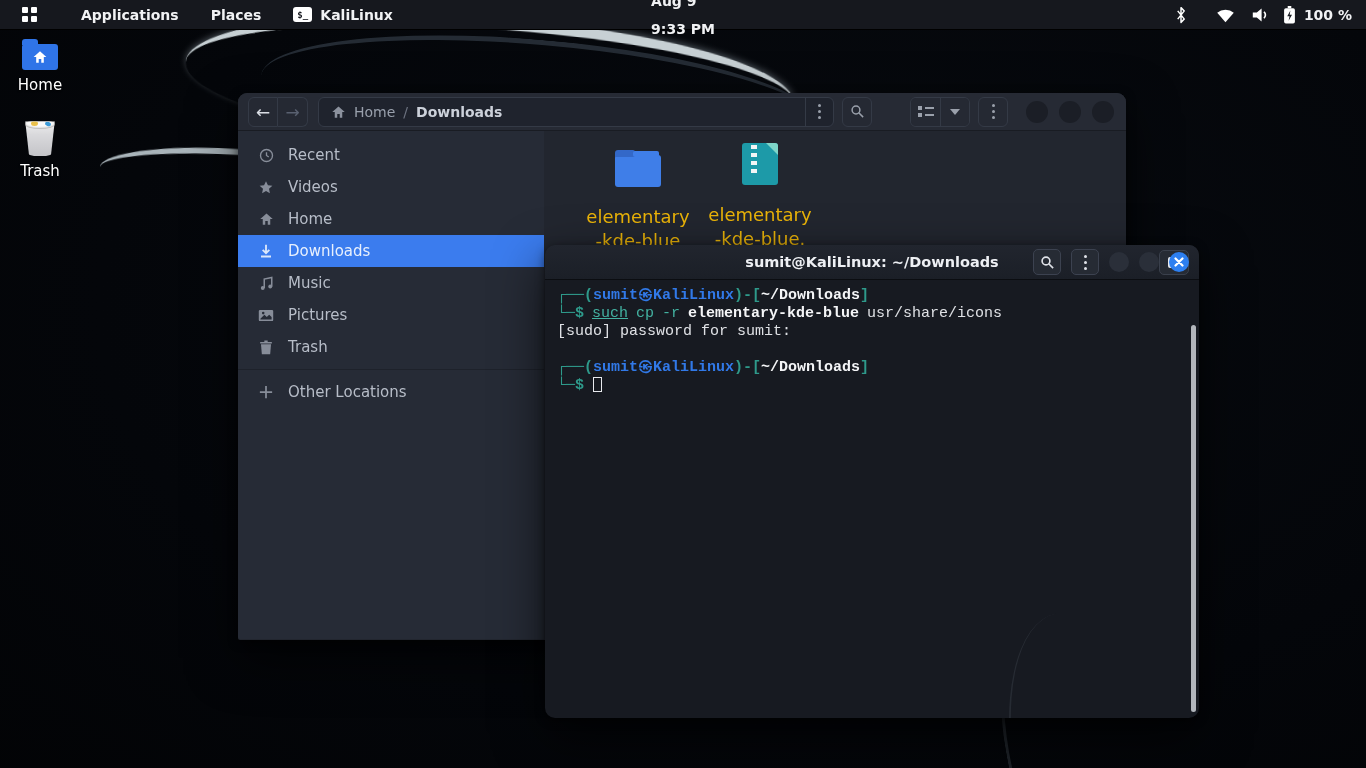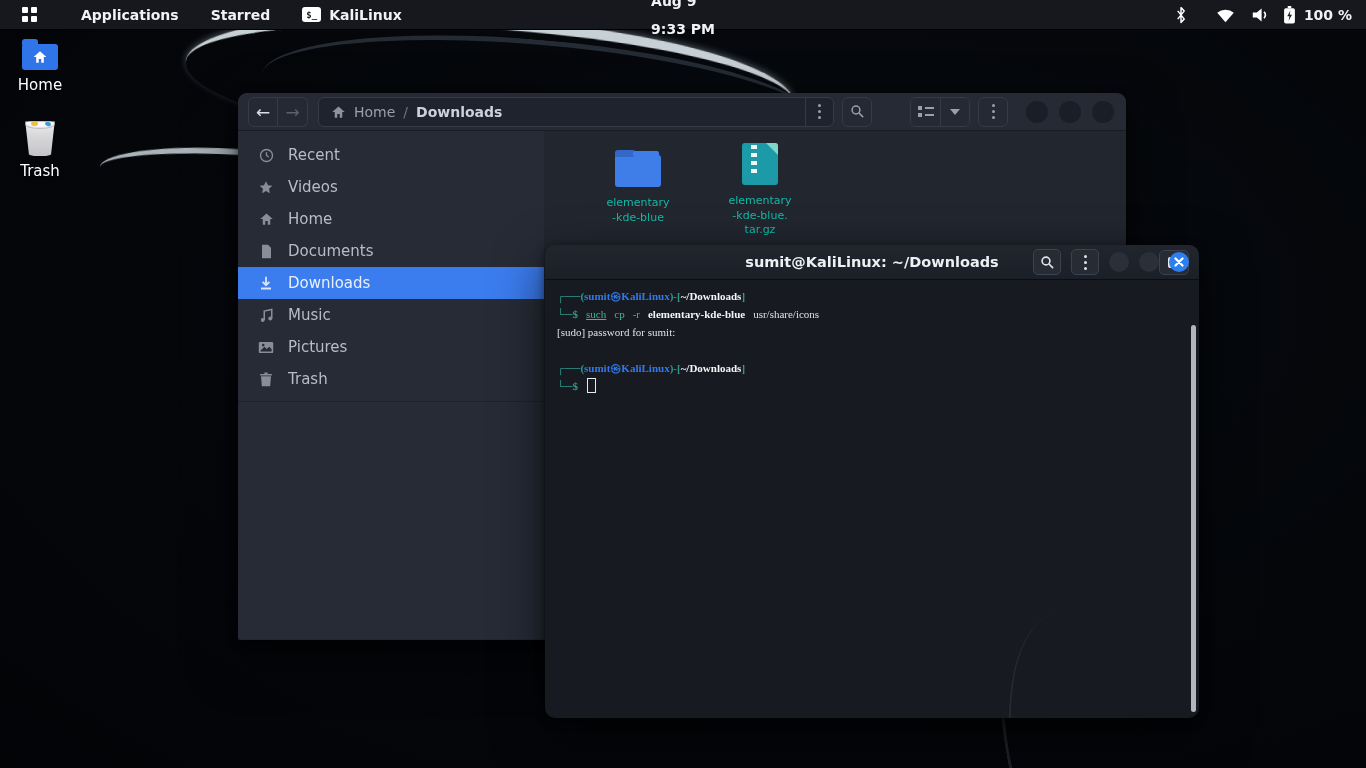--- a/index.html
+++ b/index.html
@@ -102,21 +102,21 @@
   .side-row { height:32px; display:flex; align-items:center; padding-left:20px; gap:14px; cursor:default; }
   .side-row .sicon { width:16px; height:16px; color:#878d99; display:flex; align-items:center; justify-content:center; }
   .side-row .slabel { font-size:15px; color:#b7bdc8; }
   .side-row.selected { background:#3b7cee; }
   .side-row.selected .slabel { color:#e8f0fd; }
   .side-row.selected .sicon { color:#dbe7fb; }
   .side-sep { height:1px; background:#1e222b; margin:6px 0; }
   .files-pane { flex:1; background:#22262f; position:relative; }
   .file-grid { display:flex; gap:10px; padding:12px 0 0 38px; }
   .file-item { width:112px; display:flex; flex-direction:column; align-items:center; }
-  .file-label { margin-top:9px; font-size:11px; line-height:1.32; color:#14b8a6; text-align:center; }
+  .file-label { margin-top:18px; font-size:18px; line-height:1.32; color:#eab308; text-align:center; }
   .folder-icon { position:relative; width:46px; height:32px; background:#3f7ee8; border-radius:3px; margin-top:12px; }
   .folder-icon::before { content:""; position:absolute; left:0; top:-5px; width:20px; height:7px; background:#3368c8; border-radius:3px 2px 0 0; }
   .folder-icon::after { content:""; position:absolute; right:2px; top:-4px; width:26px; height:6px; background:#3f7ee8; border-radius:2px; }
   .archive-icon { position:relative; width:36px; height:42px; background:#1d9aa8; border-radius:3px; overflow:hidden; }
   .archive-icon .fold { position:absolute; right:0; top:0; width:0; height:0; border-left:12px solid transparent; border-top:12px solid #7fd6c9; }
   .archive-icon .zipper { position:absolute; left:9px; top:2px; width:6px; height:30px;
     background:repeating-linear-gradient(180deg,#f2f5f5 0 4px, transparent 4px 8px); }
 
   
   .term-win { left:545px; top:245px; width:654px; height:473px; border-radius:10px; background:#171a21; z-index:20; }
@@ -127,22 +127,22 @@
   .newtab-glyph { position:relative; width:13px; height:11px; border:2px solid #e8eaee; border-radius:2px; }
   .newtab-glyph::before { content:""; position:absolute; left:2px; top:2px; width:5px; height:1.5px; background:#e8eaee; }
   .newtab-glyph::after { content:""; position:absolute; left:3.8px; top:.2px; width:1.5px; height:5px; background:#e8eaee; }
   .term-title { position:absolute; left:50%; transform:translateX(-50%); font-size:14.5px; font-weight:bold; color:#eef0f4; white-space:nowrap; }
   .term-hdr-right { position:absolute; right:10px; display:flex; align-items:center; gap:10px; }
   .term-btn { width:28px; height:26px; border:1px solid #3c4250; background:#262b34; border-radius:5px;
     display:flex; align-items:center; justify-content:center; }
   .term-circle { width:20px; height:20px; border-radius:50%; background:#2a2f39; }
   .term-close { background:#2d7ff0; display:flex; align-items:center; justify-content:center; }
 
-  .term-body { position:relative; height:438px; padding:7px 12px; font-family:Liberation Serif, serif;
-    font-size:11px; line-height:18px; border-radius:0 0 10px 10px; overflow:hidden; }
+  .term-body { position:relative; height:438px; padding:7px 12px; font-family:Liberation Mono, monospace;
+    font-size:15px; line-height:18px; border-radius:0 0 10px 10px; overflow:hidden; }
   .term-tail { position:absolute; left:470px; top:330px; width:150px; height:330px; border-radius:50%;
     border-left:2px solid rgba(110,120,132,.18); transform:rotate(-12deg); pointer-events:none; }
   .tline { white-space:nowrap; }
   .t-teal { color:#2e9a8b; font-weight:bold; }
   .t-blue { color:#3179e8; font-weight:bold; }
   .t-wb { color:#f4f5f7; font-weight:bold; }
   .t-green { color:#43b2a1; }
   .t-ul { text-decoration:underline; }
   .t-plain { color:#dfe1e5; }
   .tok + .tok { margin-left:8px; }
@@ -164,21 +164,21 @@
     <div class="grid-icon">
         <i></i>
         <i></i>
         <i></i>
         <i></i>
       </div>
     <div class="tb-item">
       <span>Applications</span>
     </div>
     <div class="tb-item">
-      <span>Starred</span>
+      <span>Places</span>
     </div>
     <div class="tb-item tb-app">
       <span class="term-launch-icon">
           <span>$_</span>
         </span>
       <span>KaliLinux</span>
     </div>
   </div>
   <div class="tb-clock">
     <span>Aug 9</span>
@@ -312,28 +312,20 @@
         <span class="slabel">Videos</span>
       </div>
       <div class="side-row">
         <span class="sicon">
             <svg width="15" height="14" viewBox="0 0 24 22">
               <path d="M12 2 L2 11 H6 V20 H10 V14 H14 V20 H18 V11 H22 Z" fill="currentColor"></path>
             </svg>
           </span>
         <span class="slabel">Home</span>
       </div>
-      <div class="side-row">
-        <span class="sicon">
-            <svg width="13" height="15" viewBox="0 0 16 20">
-              <path d="M2 1 H10 L14 5 V19 H2 Z" fill="currentColor"></path>
-            </svg>
-          </span>
-        <span class="slabel">Documents</span>
-      </div>
       <div class="side-row selected">
         <span class="sicon">
             <svg width="14" height="15" viewBox="0 0 16 18">
               <path d="M8 1 V10 M4 7 L8 11 L12 7" fill="none" stroke="currentColor" stroke-width="2.2"></path>
               <path d="M2 15 H14" stroke="currentColor" stroke-width="2.4"></path>
             </svg>
           </span>
         <span class="slabel">Downloads</span>
       </div>
       <div class="side-row">
@@ -360,20 +352,28 @@
         <span class="sicon">
             <svg width="14" height="15" viewBox="0 0 16 18">
               <path d="M2 5 H14 L13 17 H3 Z" fill="currentColor"></path>
               <rect x="1" y="2.4" width="14" height="1.8" fill="currentColor"></rect>
               <rect x="6" y="0.6" width="4" height="1.8" fill="currentColor"></rect>
             </svg>
           </span>
         <span class="slabel">Trash</span>
       </div>
       <div class="side-sep"></div>
+      <div class="side-row">
+        <span class="sicon">
+            <svg width="14" height="14" viewBox="0 0 16 16">
+              <path d="M8 1 V15 M1 8 H15" stroke="currentColor" stroke-width="2"></path>
+            </svg>
+          </span>
+        <span class="slabel">Other Locations</span>
+      </div>
     </div>
     <div class="files-pane">
       <div class="file-grid">
         <div class="file-item">
           <div class="folder-icon"></div>
           <div class="file-label">
             <div>elementary</div>
             <div>-kde-blue</div>
           </div>
         </div>

